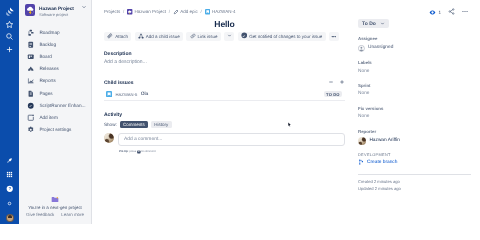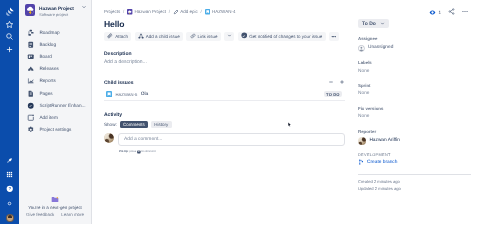--- a/index.html
+++ b/index.html
@@ -33,21 +33,21 @@
   .ng-title { font-size:4.45px; color:#42526E; line-height:5px;}
   .ng-links { display:flex; justify-content:center; gap:7px; margin-top:1.8px;}
   .ng-links span { font-size:4.45px; color:#6B778C; line-height:5px;}
 
   
   .main { flex:1; position:relative; min-width:0;}
   .content { position:absolute; left:12px; top:9px; width:241px;}
   .crumbs { display:flex; align-items:center; gap:2.8px; font-size:4.5px; color:#6B778C; line-height:6px; white-space:nowrap;}
   .crumbs .sep { color:#97A0AF; }
   .crumbs .ci { width:5.4px; height:5.4px; flex:0 0 5.4px;}
-  h1.title { font-size:8.6px; font-weight:bold; color:#172B4D; margin:4px 0 2.5px; letter-spacing:-0.15px;}
+  h1.title { font-size:8.6px; font-weight:bold; color:#172B4D; margin:4px 0 2.5px; letter-spacing:-0.15px;text-align:center;}
   .btnrow { display:flex; align-items:center; gap:3.4px; flex-wrap:nowrap;}
   .btn { white-space:nowrap; display:flex; align-items:center; gap:2px; background:#F4F5F7; border-radius:2px; padding:0 3.2px; font-size:4.5px; color:#42526E; height:9px;}
   .btn.sq { padding:0 2.5px; }
   .sect-label { font-size:5px; font-weight:bold; color:#172B4D; margin:10px 0 2px; line-height:6px;}
   .desc-ph { font-size:5px; color:#7A869A; }
   .child-head { display:flex; align-items:center; margin:14px 0 2px;}
   .child-head .sect-label { margin:0; flex:1;}
   .child-actions { display:flex; gap:5px; color:#42526E;}
   .child-row { display:flex; align-items:center; gap:3.2px; padding:2.5px 3.5px 2.5px 2px; border-bottom:1px solid #EBECF0; margin-top:1px;}
   .child-key { font-size:4.2px; color:#5E6C84; letter-spacing:0.05px;}

